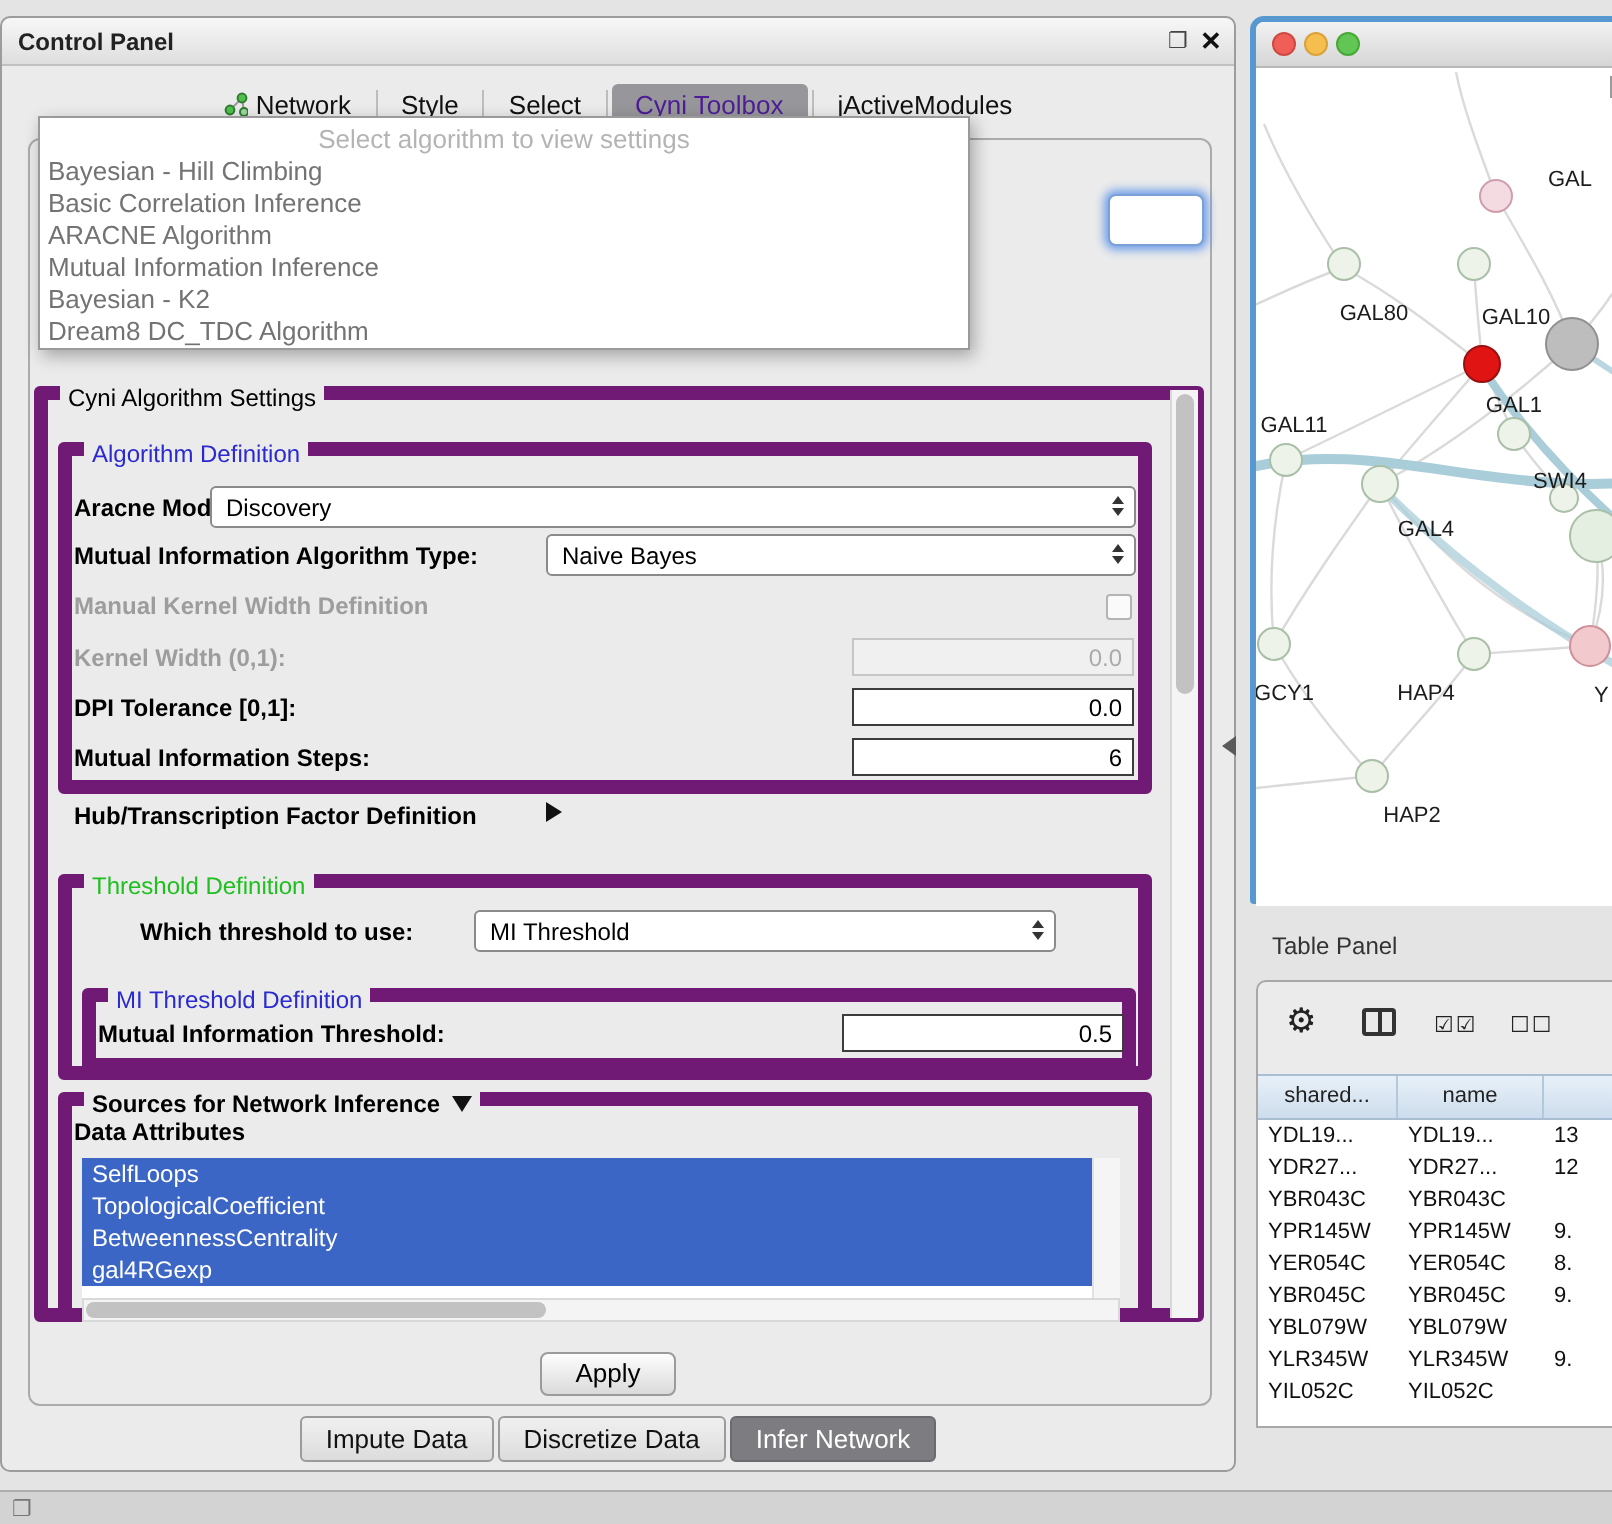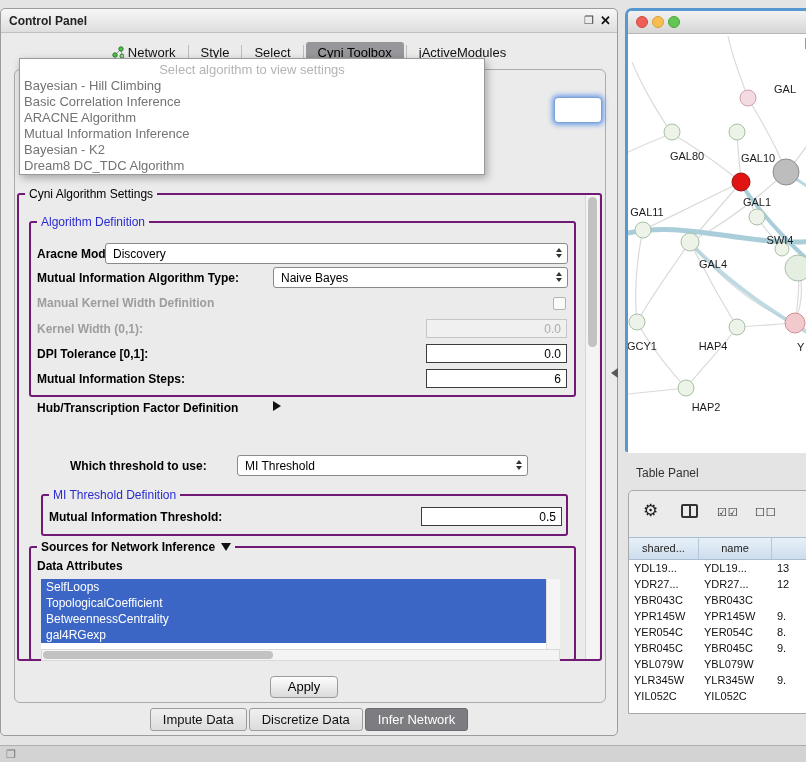--- a/index.html
+++ b/index.html
@@ -11,36 +11,36 @@
   #cp{position:absolute;left:0;top:8px;width:618px;height:728px;background:#ebebeb;
       border:1px solid #9c9c9c;border-radius:5px;box-sizing:border-box}
   .cp-title{left:0;top:0;width:100%;height:24px;background:linear-gradient(#f7f7f7,#dedede);
       border-bottom:1px solid #c0c0c0;border-radius:5px 5px 0 0}
   .cp-title-text{left:8px;top:5px;font-size:12px;font-weight:700;color:#222}
   .cp-float{left:583px;top:5px;font-size:11px;color:#444;cursor:default}
   .cp-close{left:599px;top:4px;font-size:13px;font-weight:700;color:#111;cursor:default}
 
   .cp-tabs{left:0;top:32px;width:100%;height:22px;display:flex;justify-content:center;align-items:center}
   .tab{font-size:13px;color:#111;padding:3px 10px;display:flex;align-items:center;gap:4px;white-space:nowrap}
-  .tab.active{background:#97979b;color:#000000;border-radius:3px;padding:3px 12px}
+  .tab.active{background:#97979b;color:#4c1d95;border-radius:3px;padding:3px 12px}
   .tab-sep{width:1px;height:14px;background:#bdbdbd;margin:0 2px}
 
   .cp-body{left:13px;top:60px;width:592px;height:634px;border:1px solid #ababab;border-radius:6px}
   .focus-frag{left:553px;top:88px;width:48px;height:26px;background:#fff;border:1px solid #7aa0d4;
       border-radius:4px;box-shadow:0 0 5px 2px rgba(96,150,234,.9);z-index:5}
 
   
   .popup{left:18px;top:49px;width:466px;height:117px;background:#fff;border:1px solid #9a9a9a;
       box-shadow:2px 3px 8px rgba(0,0,0,.3);z-index:50;padding-top:3px}
   .popup-ph{text-align:center;color:#b4b4b4;font-size:13px;height:16px;line-height:16px}
   .popup-item{font-size:13px;height:16px;line-height:16px;padding-left:4px;color:#737373;cursor:default}
   .popup-item.sel{font-weight:400}
 
   
-  .grp{border:2px solid #701a75;border-radius:3px}
+  .grp{border:7px solid #701a75;border-radius:3px}
   .grp-legend{position:absolute;top:-8px;left:6px;background:#ebebeb;padding:0 4px;font-size:12px;white-space:nowrap}
   .leg-black{color:#000}.leg-blue{color:#2a2ad0}.leg-green{color:#1fbf1f}
 
   .lbl{font-size:12px;font-weight:700;color:#000;white-space:nowrap}
   .lbl-gray{font-size:12px;font-weight:700;color:#9d9d9d;white-space:nowrap}
 
   .combo{height:21px;background:#fff;border:1px solid #8a8a8a;border-radius:3px;font-size:12px;
       display:flex;align-items:center;padding-left:7px;position:absolute;box-sizing:border-box;cursor:default}
   .combo-arrows{position:absolute;right:5px;top:4px;display:flex;flex-direction:column;align-items:center}
   .arr-up{width:0;height:0;border-left:3.5px solid transparent;border-right:3.5px solid transparent;
@@ -202,20 +202,23 @@
     <span class="abs lbl-gray" style="left:36px;top:313px">Kernel Width (0,1):</span>
     <div class="abs tf dis" style="left:425px;top:310px;width:141px">0.0</div>
     <span class="abs lbl" style="left:36px;top:338px">DPI Tolerance [0,1]:</span>
     <div class="abs tf" style="left:425px;top:335px;width:141px">0.0</div>
     <span class="abs lbl" style="left:36px;top:363px">Mutual Information Steps:</span>
     <div class="abs tf" style="left:425px;top:360px;width:141px">6</div>
 
     <span class="abs lbl" style="left:36px;top:392px">Hub/Transcription Factor Definition</span>
     <span class="abs tri-right" style="left:272px;top:392px"></span>
 
+    <div class="abs grp" style="left:28px;top:428px;width:547px;height:103px">
+      <span class="grp-legend leg-green">Threshold Definition</span>
+    </div>
     <span class="abs lbl" style="left:69px;top:450px">Which threshold to use:</span>
     <div class="combo" style="left:236px;top:446px;width:291px">
       <span>MI Threshold</span>
       <span class="combo-arrows">
           <span class="arr-up"></span>
           <span class="arr-dn"></span>
         </span>
     </div>
     <div class="abs grp" style="left:40px;top:485px;width:527px;height:42px">
       <span class="grp-legend leg-blue">MI Threshold Definition</span>

